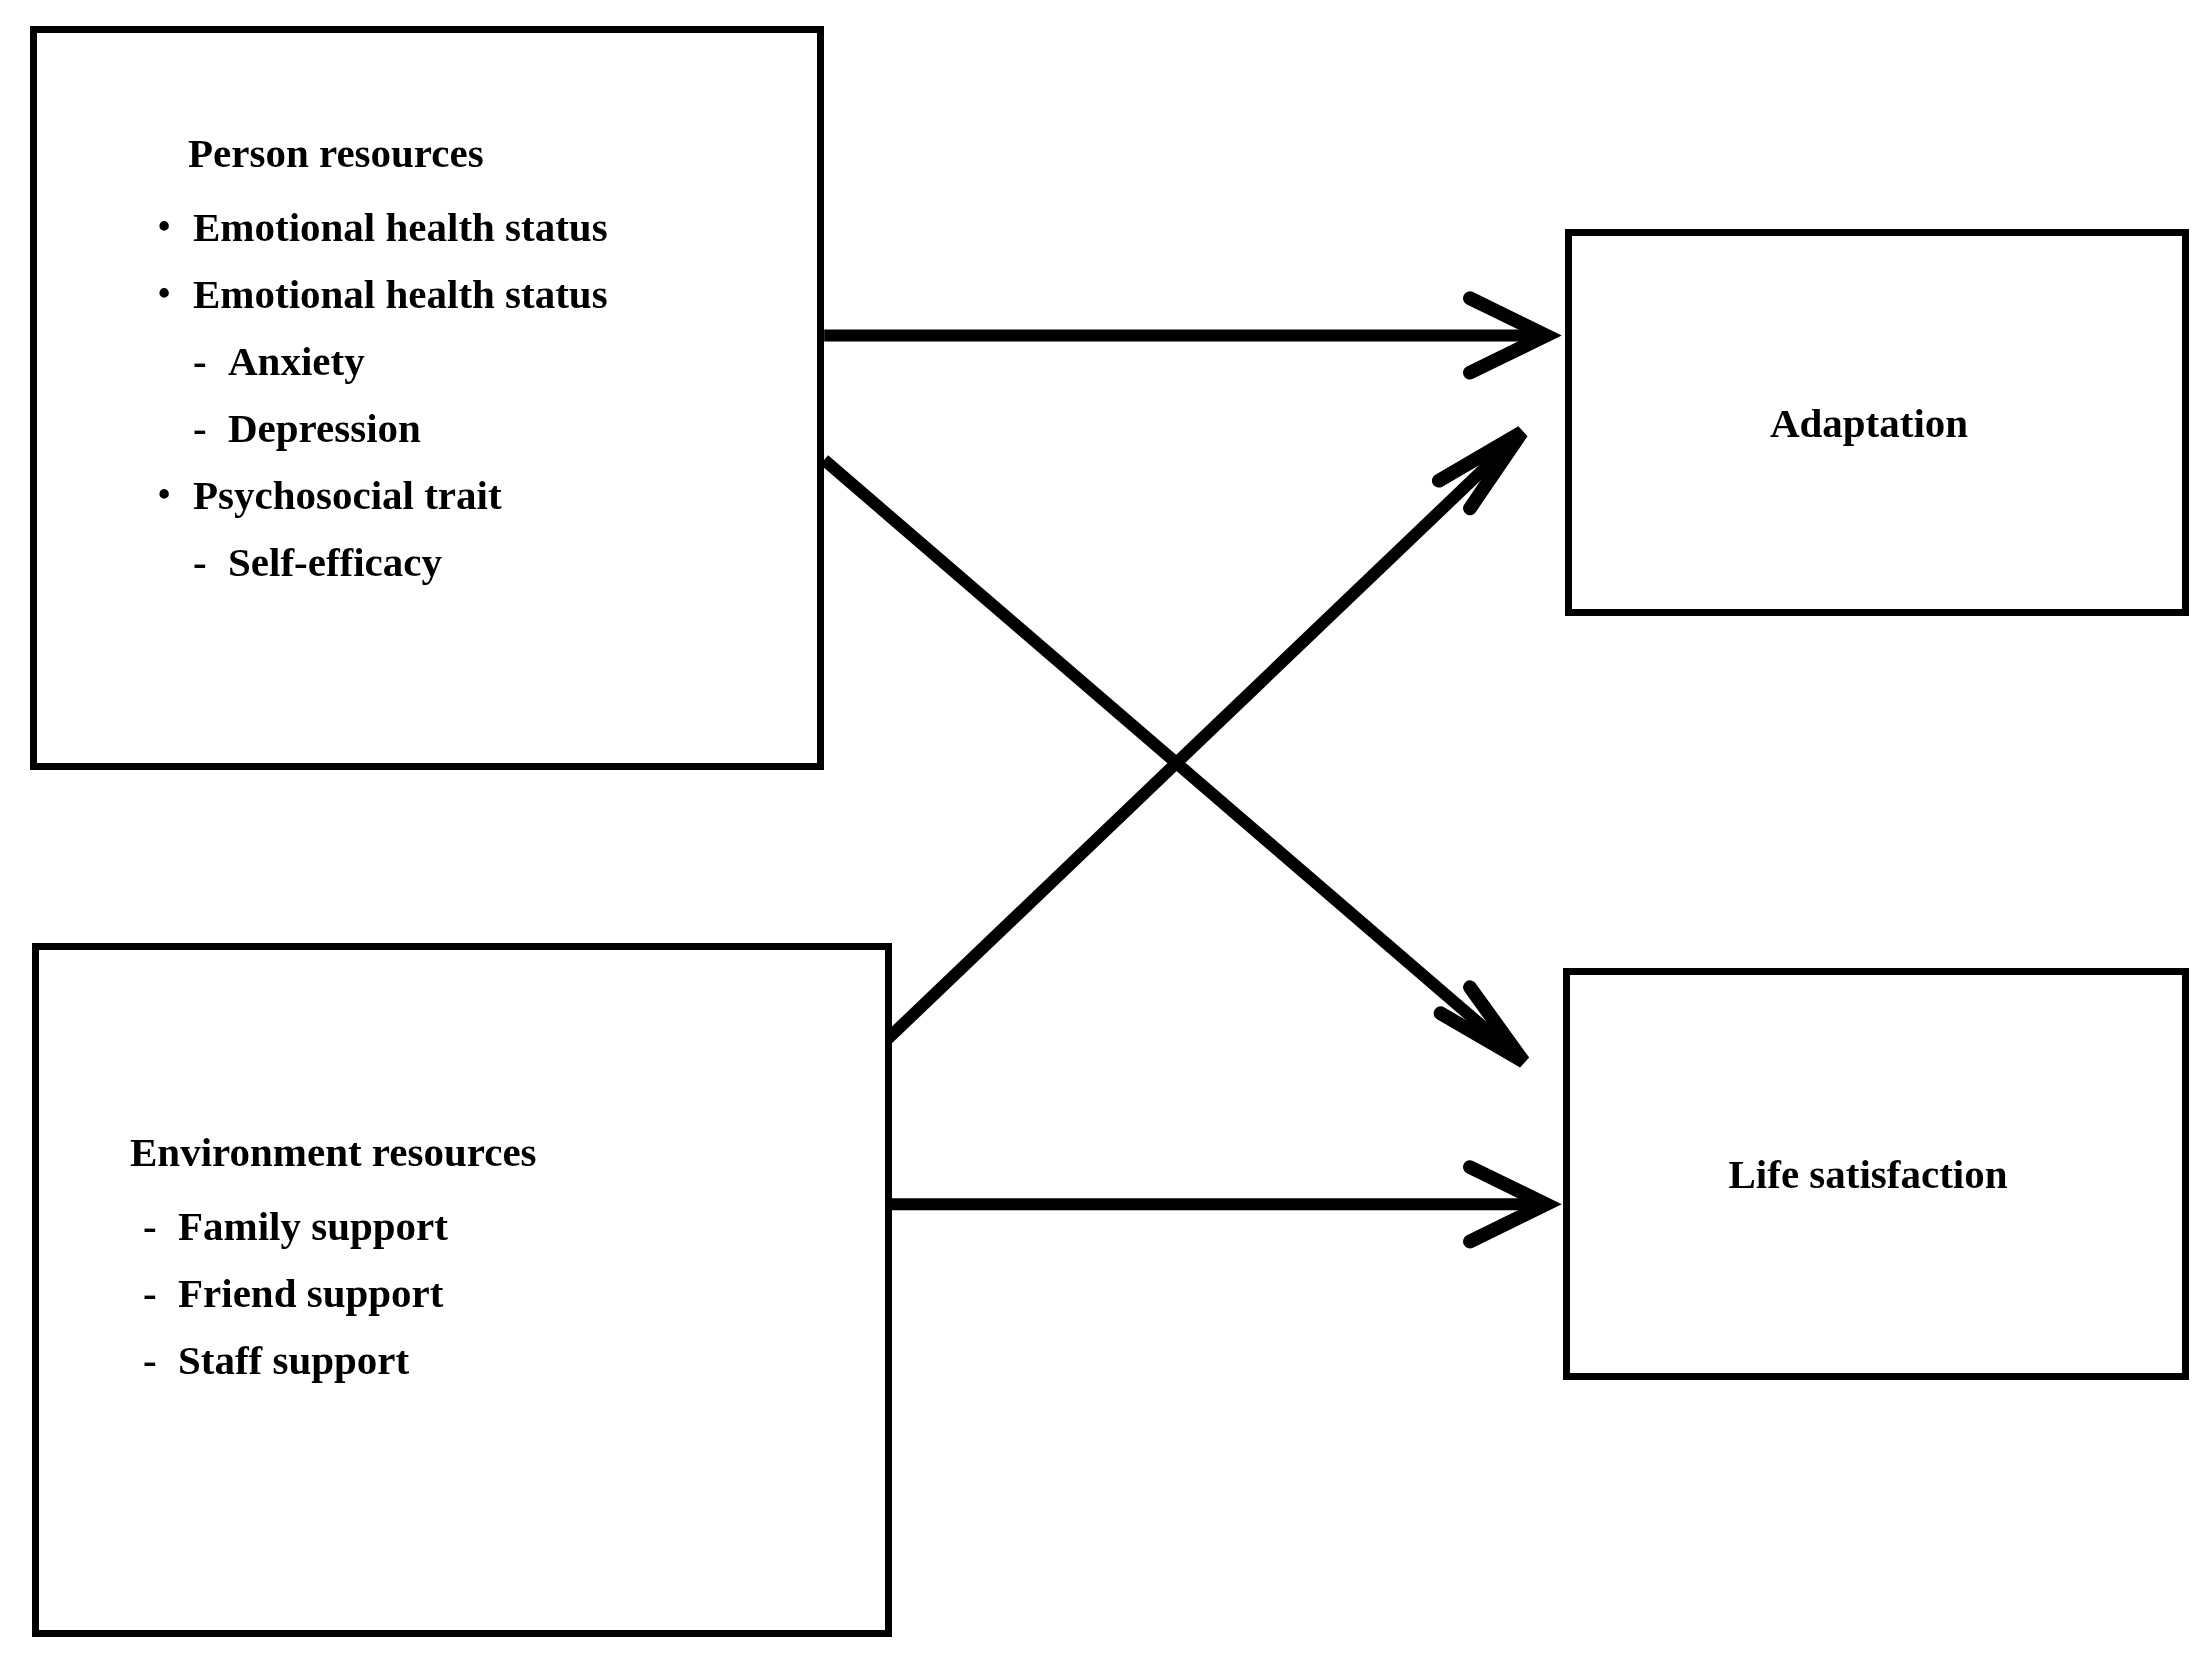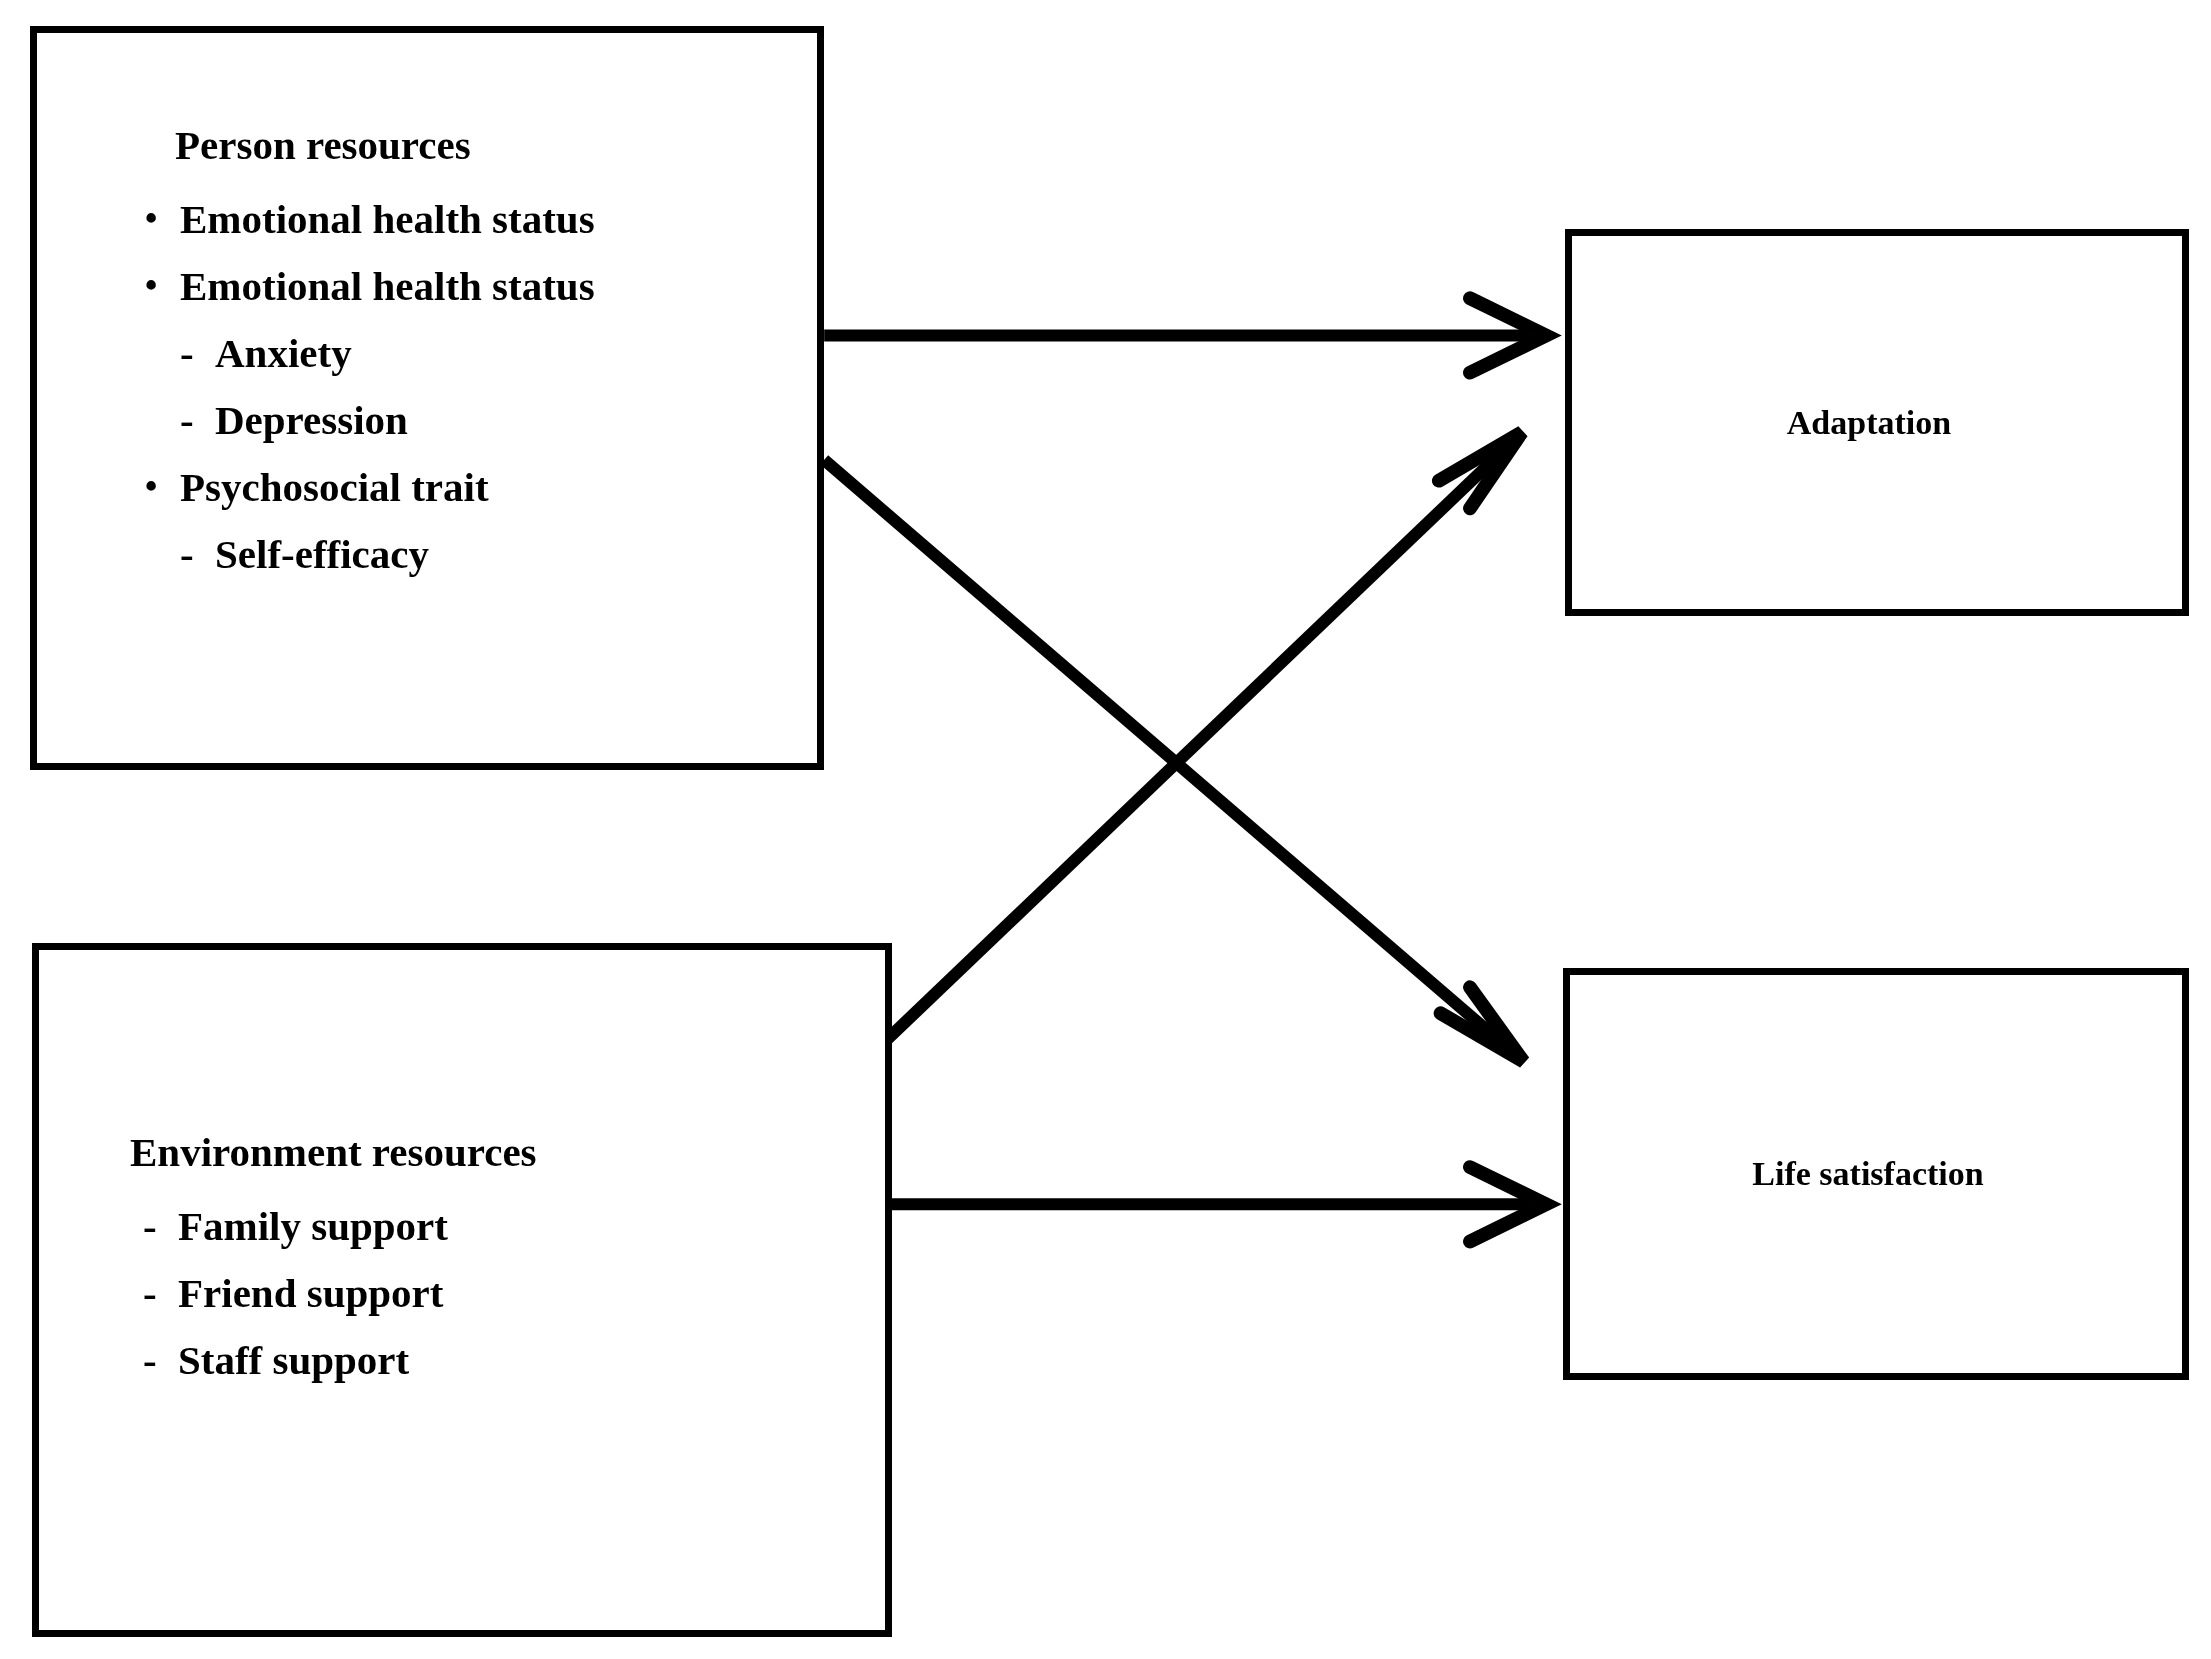--- a/index.html
+++ b/index.html
@@ -29,21 +29,21 @@
 
   
   .res-content {
     position: absolute;
     left: 0; right: 0;
     color: #000000;
     font-weight: bold;
     font-size: 41px;
     line-height: 1.0;
   }
-  #person-content      { top: 92px; }
+  #person-content      { top: 100px; margin-left: 13px; }
   #environment-content { top: 182px; }
 
   .res-heading {
     display: block;
     padding-left: 138px;
     margin-bottom: 33px;
     white-space: nowrap;
   }
   #environment-content .res-heading { padding-left: 91px; }
 
@@ -64,21 +64,21 @@
   }
   .marker.bullet { font-size: 35px; vertical-align: 2.6px; }
 
   
   .center-label {
     position: absolute;
     left: 0; right: 16px; top: 50%;
     transform: translateY(-50%);
     text-align: center;
     font-weight: bold;
-    font-size: 34px;
+    font-size: 41px;
     color: #000000;
     white-space: nowrap;
   }
 
   
   #arrow-layer {
     position: absolute;
     left: 0; top: 0;
     width: 2212px;
     height: 1659px;

